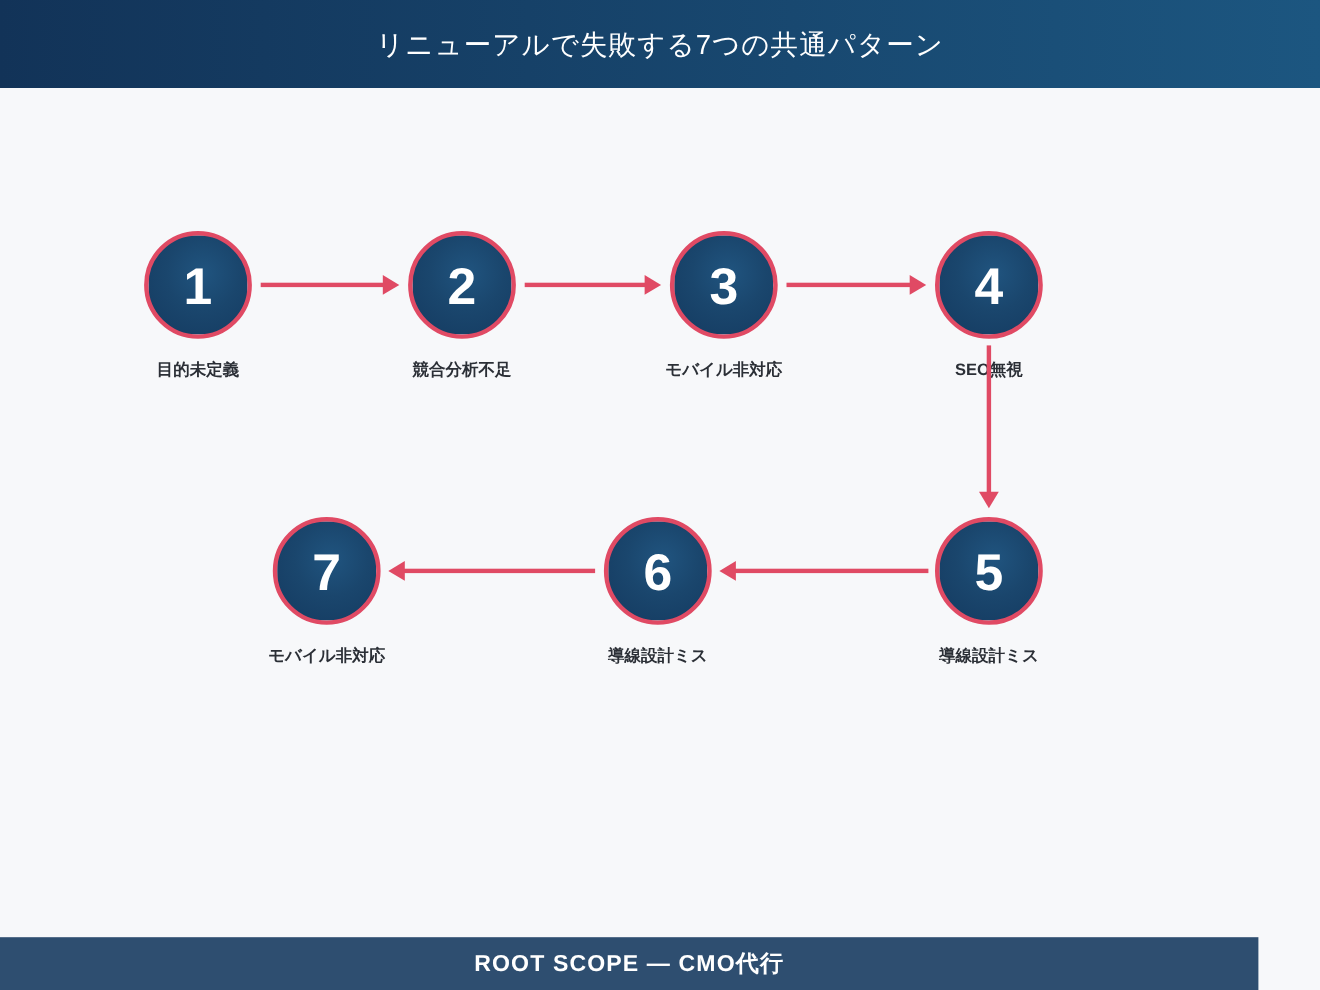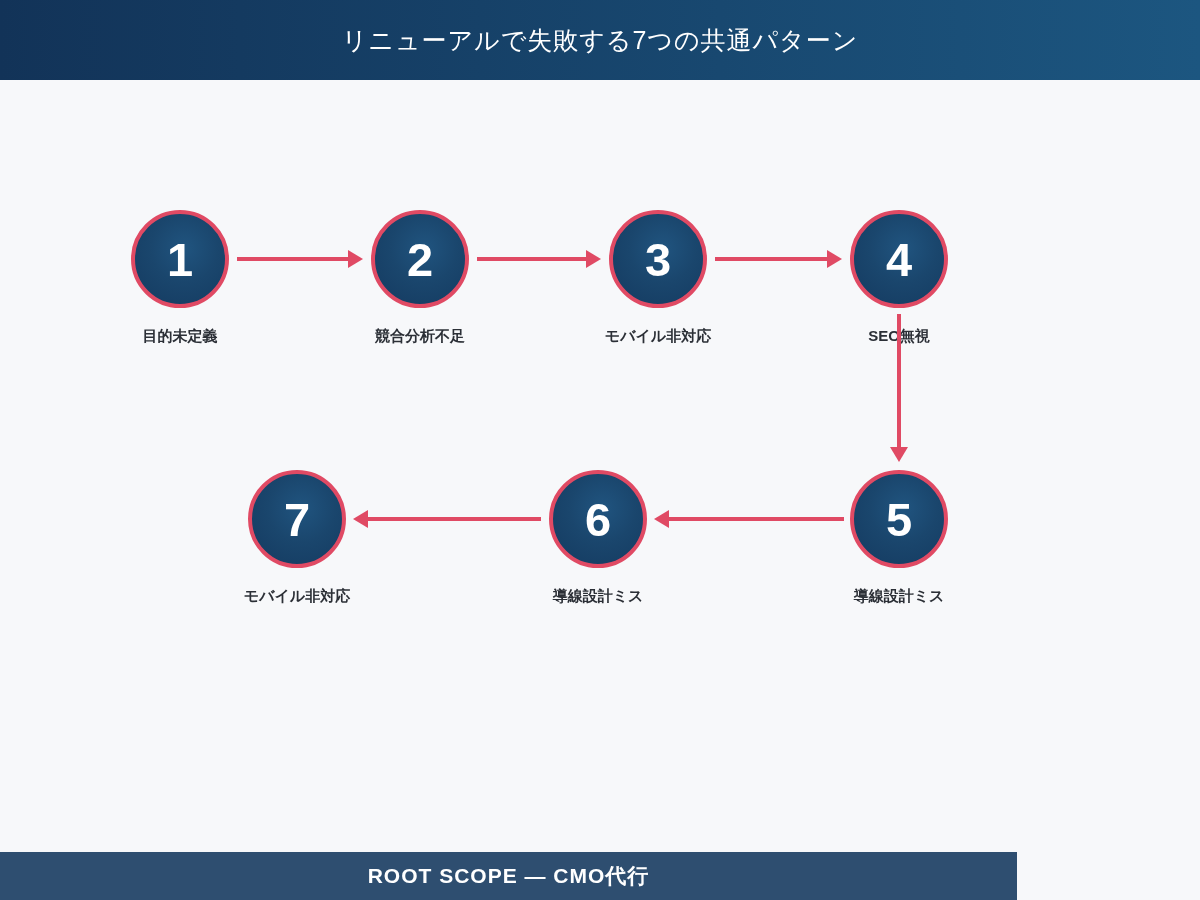--- a/index.html
+++ b/index.html
@@ -26,21 +26,21 @@
   }
   .header-bar{
     position:absolute;left:0;top:0;width:1200px;height:80px;
     background:linear-gradient(90deg,var(--header-start) 0%,var(--header-end) 100%);
     display:flex;align-items:center;justify-content:center;
   }
   .page-title{
     color:#ffffff;font-size:25px;font-weight:normal;letter-spacing:1px;
   }
   .footer-bar{
-    position:absolute;left:0;bottom:0;width:1017px;height:48px;
+    position:absolute;left:0;bottom:0;width:1144px;height:48px;
     background:var(--footer-bg);
     display:flex;align-items:center;justify-content:center;
   }
   .footer-brand{
     color:#ffffff;font-size:21px;font-weight:bold;letter-spacing:1px;
   }
   .flow{position:absolute;left:0;top:80px;width:1200px;height:772px;}
   .node{
     position:absolute;width:200px;
     display:flex;flex-direction:column;align-items:center;

